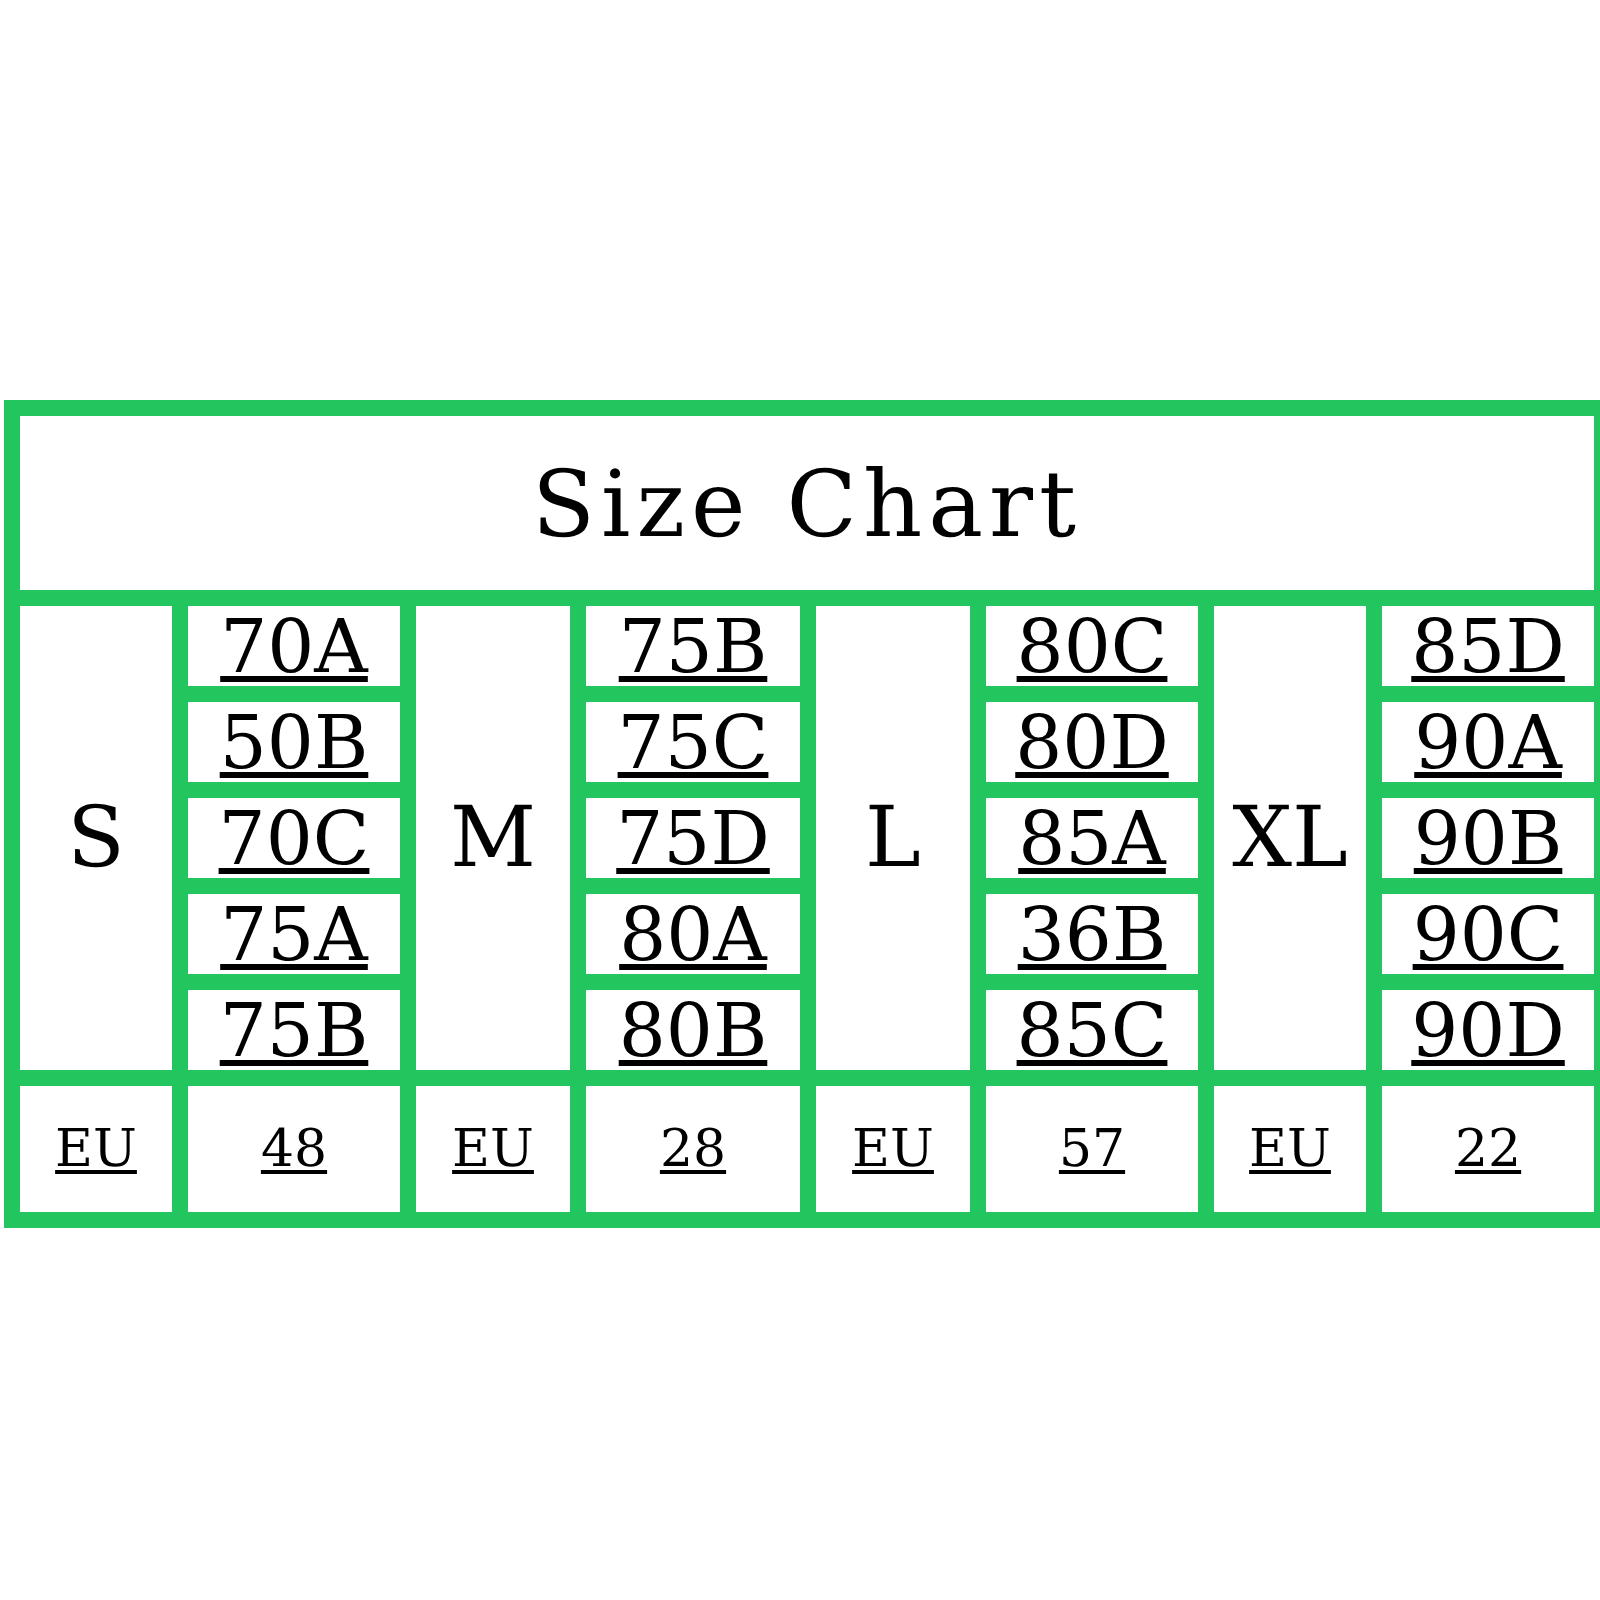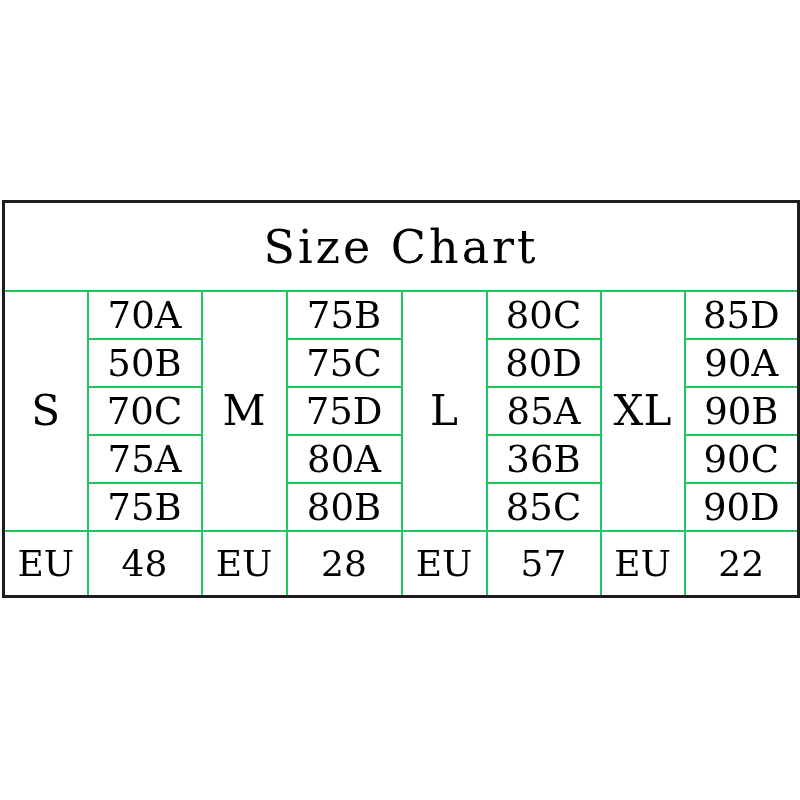--- a/index.html
+++ b/index.html
@@ -20,45 +20,47 @@
     left: 2px;
     top: 200px;
     width: 795px;
     height: 394px;
     border-collapse: collapse;
     table-layout: fixed;
     border: 3px solid #1d1d1f;
     background: #ffffff;
   }
   table.size-chart td {
-    border: 2px solid #22c55e;
+    border: 8px solid #22c55e;
     text-align: center;
     vertical-align: middle;
     padding: 0;
     line-height: 1;
     overflow: hidden;
   }
   tr.title-row td {
     height: 87px;
     font-size: 46px;
     letter-spacing: 3px;
     font-weight: 500;
   }
   tr.size-row {
     height: 48px;
   }
   td.group-label {
     font-size: 42px;
   }
   td.size-cell {
     font-size: 37px;
+    text-decoration: underline;
   }
   tr.eu-row td {
     height: 63px;
-    font-size: 36px;
+    font-size: 26px;
+    text-decoration: underline;
   }
 </style>
 </head>
 <body>
 
 <div class="canvas">
   <table class="size-chart">
     <colgroup>
       <col style="width:84px">
         <col style="width:114px">

